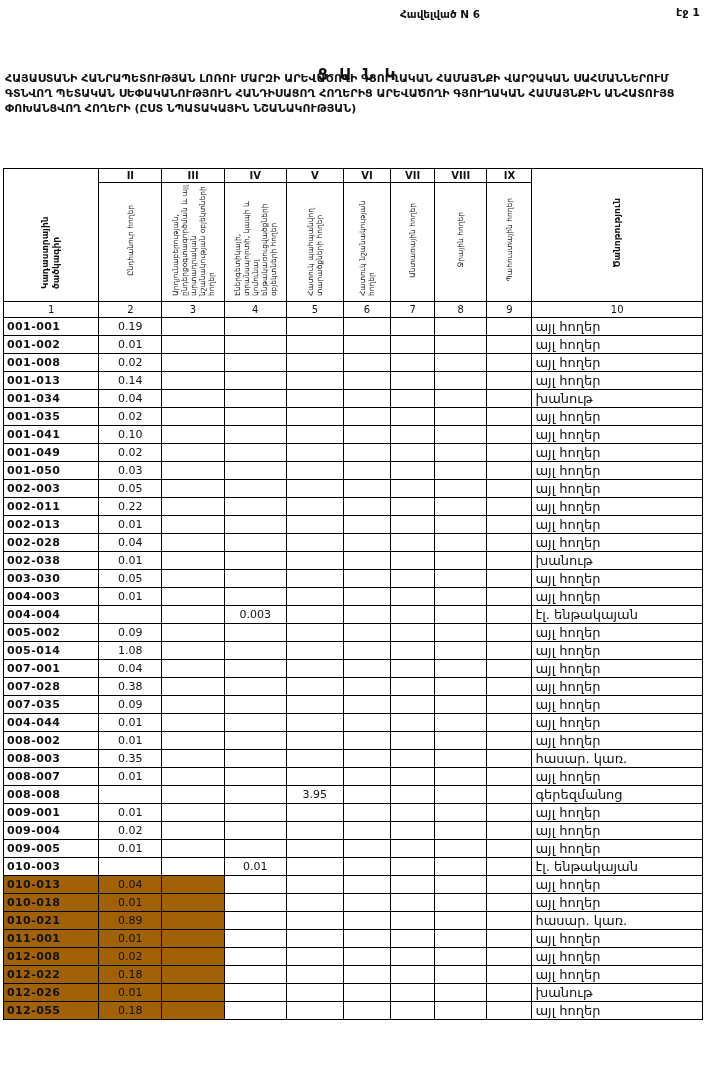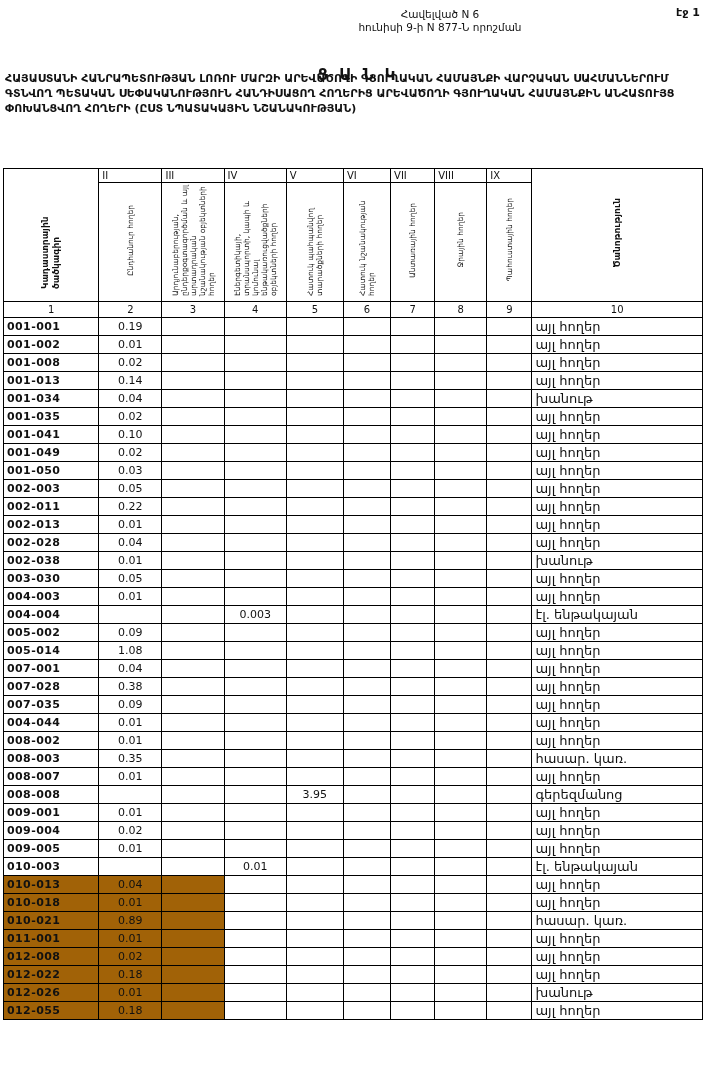--- a/index.html
+++ b/index.html
@@ -10,42 +10,42 @@
     color:#111;
     position:relative;
     overflow:hidden;
   }
   .page-marker{
     position:absolute;top:6px;right:16px;
     font-size:11px;font-weight:bold;
   }
   .header-block{
     position:absolute;top:8px;left:290px;width:300px;
-    text-align:center;font-size:10.5px;font-weight:normal;line-height:1.25;
+    text-align:center;font-size:10.5px;font-weight:bold;line-height:1.25;
   }
   .doc-title{
     position:absolute;top:66px;left:0;width:716px;
     text-align:center;font-size:15px;font-weight:bold;letter-spacing:3px;
   }
   .doc-subtitle{
     position:absolute;top:72px;left:5px;width:706px;
     text-align:left;font-size:11px;font-weight:bold;line-height:1.35;
   }
   table.main{
     position:absolute;top:168px;left:3px;
     border-collapse:collapse;table-layout:fixed;width:700px;
     background:#fff;
   }
   table.main th, table.main td{
     border:1px solid #000;
     overflow:hidden;
     padding:0 3px;
     vertical-align:middle;
   }
-  th.roman{height:13px;font-size:10px;font-weight:normal;text-align:left;padding:0;}
+  th.roman{height:13px;font-size:10px;font-weight:bold;text-align:center;padding:0;}
   th.vhead{height:118px;font-weight:normal;text-align:center;vertical-align:middle;padding:2px 1px;}
   .vtext{
     display:inline-block;
     writing-mode:vertical-rl;
     transform:rotate(180deg);
     font-size:7.5px;line-height:1.2;
     max-height:112px;
     text-align:left;
   }
   .vtext.big{font-size:9px;}
@@ -57,21 +57,20 @@
   td.shaded{background:#a16207;}
   .corner-cell{vertical-align:middle;text-align:center;}
 </style>
 </head>
 <body>
 
 <div class="page-marker">էջ 1</div>
 
 <div class="header-block">
   <div>Հավելված N 6</div>
-  <div>հունիսի 9-ի N 877-Ն որոշման</div>
 </div>
 
 <div class="doc-title">Ց Ա Ն Կ</div>
 
 <div class="doc-subtitle">ՀԱՅԱՍՏԱՆԻ ՀԱՆՐԱՊԵՏՈՒԹՅԱՆ ԼՈՌՈՒ ՄԱՐԶԻ ԱՐԵՎԱԾՈՂԻ ԳՅՈՒՂԱԿԱՆ ՀԱՄԱՅՆՔԻ ՎԱՐՉԱԿԱՆ ՍԱՀՄԱՆՆԵՐՈՒՄ ԳՏՆՎՈՂ ՊԵՏԱԿԱՆ ՍԵՓԱԿԱՆՈՒԹՅՈՒՆ ՀԱՆԴԻՍԱՑՈՂ ՀՈՂԵՐԻՑ ԱՐԵՎԱԾՈՂԻ ԳՅՈՒՂԱԿԱՆ ՀԱՄԱՅՆՔԻՆ ԱՆՀԱՏՈՒՅՑ ՓՈԽԱՆՑՎՈՂ ՀՈՂԵՐԻ (ԸՍՏ ՆՊԱՏԱԿԱՅԻՆ ՆՇԱՆԱԿՈՒԹՅԱՆ)</div>
 
 <table class="main">
   <colgroup>
     <col style="width:95px">
       <col style="width:63px">

